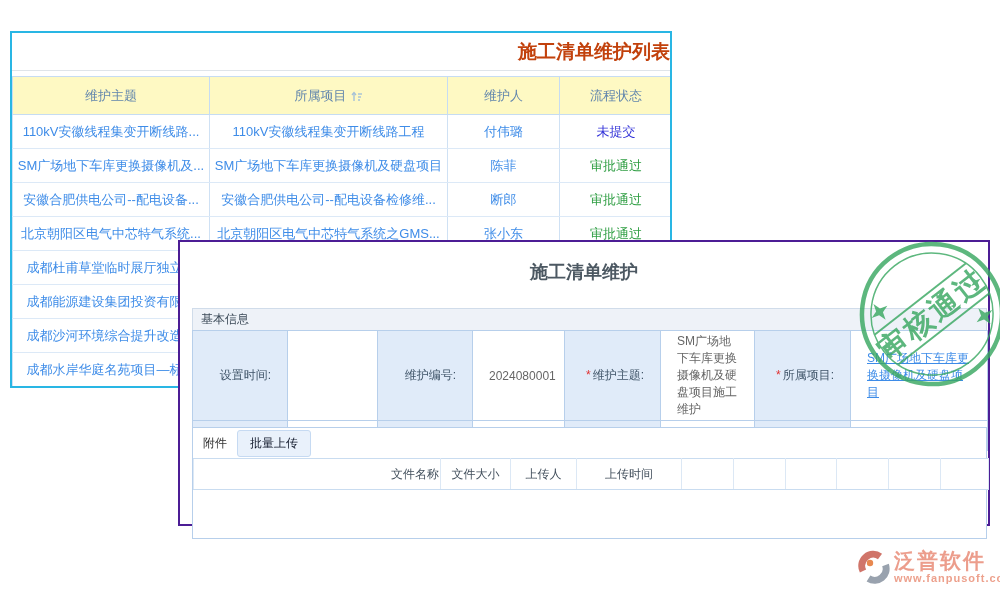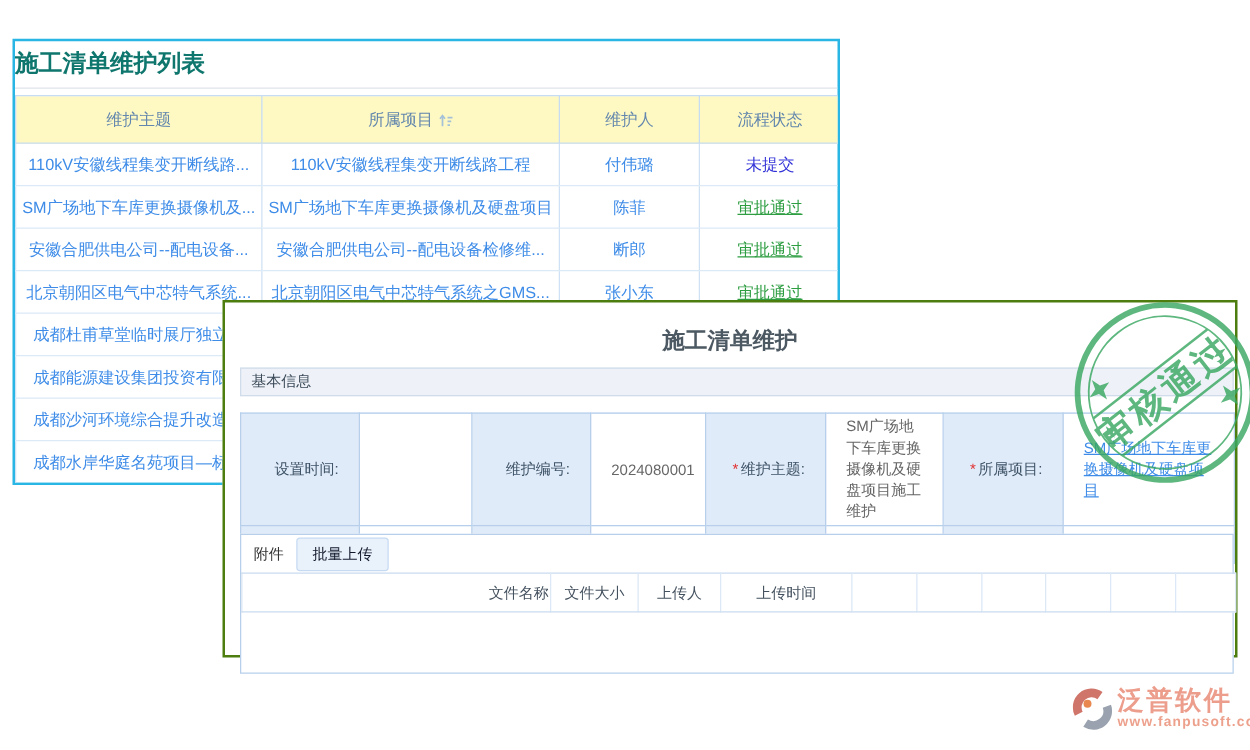--- a/index.html
+++ b/index.html
@@ -7,48 +7,49 @@
     width:1000px;height:600px;position:relative;overflow:hidden;
     background:#ffffff;
     font-family:"Liberation Sans","DejaVu Sans",sans-serif;
   }
   
   .list-window{
     position:absolute;left:10px;top:31px;width:662px;height:357px;
     background:#fff;border:2px solid #29b6e4;box-sizing:border-box;overflow:hidden;
   }
   .list-title{
-    height:37px;line-height:37px;text-align:left;
-    font-size:19px;font-weight:bold;color:#0f766e;
+    height:37px;line-height:37px;text-align:right;
+    font-size:19px;font-weight:bold;color:#c2410c;
     border-bottom:1px solid #dfe4e9;
+    padding-left:12px;
   }
   .list-table{width:100%;border-collapse:collapse;table-layout:fixed;margin-top:5px;}
   .list-table th{
     background:#fef9c3;color:#6286ad;font-weight:normal;font-size:13px;
     height:35px;border:1px solid #c6dcf2;text-align:center;
   }
   .list-table td{
     color:#3e8ce8;font-size:13px;height:34px;text-align:center;
     border:1px solid #dce9f7;border-left:1px solid #cfe1f4;border-right:1px solid #cfe1f4;
     white-space:nowrap;overflow:hidden;padding:0 4px;box-sizing:border-box;
   }
   .list-table td.st-pending{color:#3232d8;}
-  .list-table td.st-approved{color:#2f9e43;text-decoration:underline;}
+  .list-table td.st-approved{color:#2f9e43;}
   .sort-icon{display:inline-block;vertical-align:-2px;margin-left:4px;opacity:.8;}
   
   .detail-window{
     position:absolute;left:178px;top:240px;width:812px;height:286px;
-    background:#fff;border:2px solid #4d7c0f;box-sizing:border-box;z-index:5;
+    background:#fff;border:2px solid #4c1d95;box-sizing:border-box;z-index:5;
   }
   .detail-title{
     margin-top:16px;height:28px;line-height:28px;text-align:center;
     font-size:18px;font-weight:bold;color:#4c5862;
   }
   .section-bar{
-    position:absolute;left:12px;top:52px;width:795px;height:23px;
+    position:absolute;left:12px;top:66px;width:795px;height:23px;
     background:#eef2f8;border:1px solid #d0dcea;box-sizing:border-box;
     line-height:21px;padding-left:8px;font-size:12px;color:#3c4a58;
   }
   .form-table{
     position:absolute;left:12px;top:88px;border-collapse:collapse;table-layout:fixed;
     width:795px;background:#e0ebf9;
   }
   .form-table td{
     border:1px solid #b7cfeb;font-size:12px;vertical-align:middle;
     box-sizing:border-box;padding:2px 16px;

